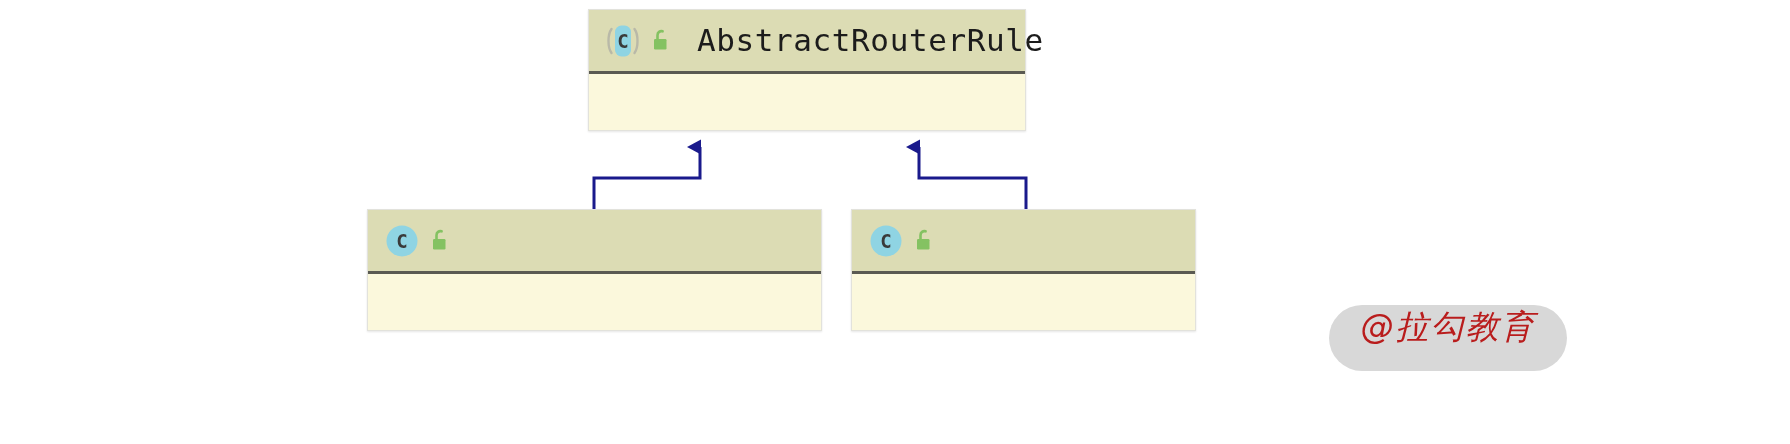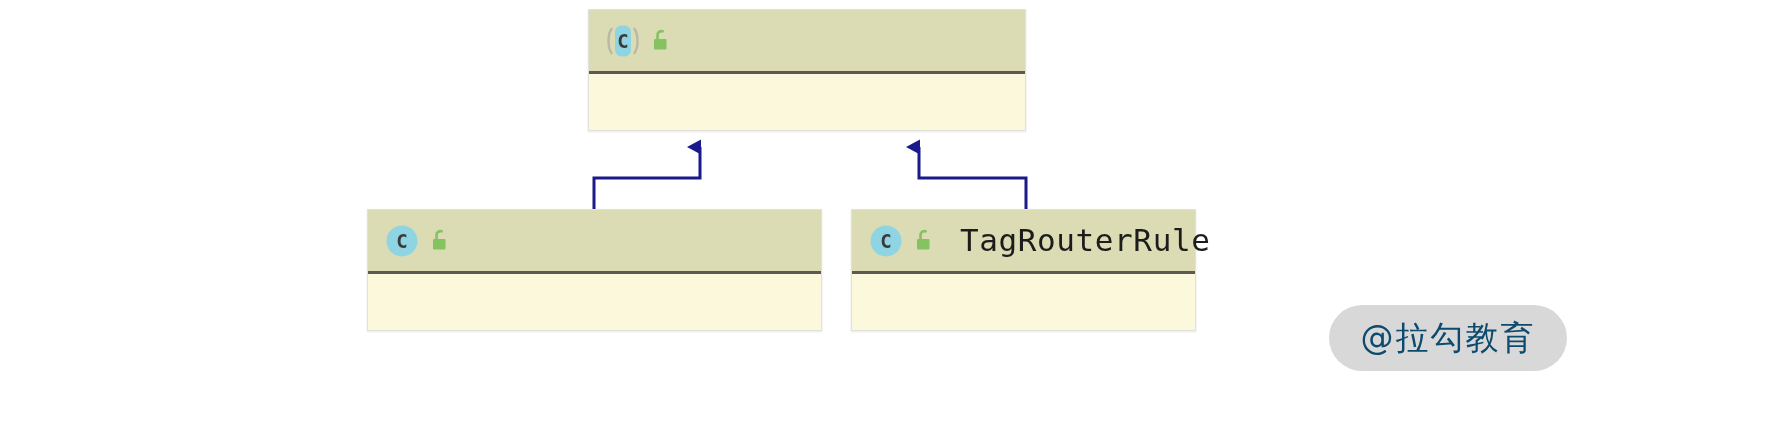--- a/index.html
+++ b/index.html
@@ -82,29 +82,30 @@
     letter-spacing: 0.6px;
     color: #1c1c1c;
     white-space: nowrap;
     line-height: 1;
   }
 
   
   #watermark {
     position: absolute;
     display: flex;
-    align-items: center;
+    align-items: flex-start;
     justify-content: center;
     background: #d8d8d8;
     border-radius: 34px;
-    color: #0c4a6e;
+    color: #b91c1c;
     font-family: "DejaVu Sans", sans-serif;
     font-size: 33px;
     letter-spacing: 2px;
     user-select: none;
+    font-style: italic;
   }
 </style>
 </head>
 <body>
 
 <div id="canvas">
 
   <svg id="connectors" viewBox="0 0 1790 444" width="1790" height="444">
     <defs>
       <marker id="gen-arrow" markerWidth="16" markerHeight="16" refX="7.5" refY="13" orient="auto" markerUnits="userSpaceOnUse">
@@ -132,20 +133,21 @@
           <rect x="12" y="4.5" width="16" height="31" rx="6.5" ry="6.5" fill="#8fd4e3"></rect>
           <text x="20" y="26.5" text-anchor="middle" font-family="DejaVu Sans Mono, monospace" font-size="19" font-weight="bold" fill="#3a3a3a">C</text>
         </svg>
       </span>
       <span class="icon-lock">
         <svg width="24" height="26" viewBox="0 0 24 26">
           <path d="M 8.5 11 L 8.5 7.2 C 8.5 4.3, 11 2.6, 13.6 3.3" fill="none" stroke="#84c262" stroke-width="2.6" stroke-linecap="round"></path>
           <rect x="5" y="11" width="12.5" height="10.5" rx="1.2" fill="#84c262"></rect>
         </svg>
       </span>
+      <span class="uml-name">AbstractRouterRule</span>
     </div>
     <div class="uml-body" style="height:55px;"></div>
   </div>
 
   <div class="uml-class" style="left:367px; top:209px; width:455px; height:122px;">
     <div class="uml-header">
       <span class="icon-class">
         <svg width="40" height="40" viewBox="0 0 40 40">
           <circle cx="20" cy="20" r="15.5" fill="#8fd4e3"></circle>
           <text x="20" y="26.5" text-anchor="middle" font-family="DejaVu Sans Mono, monospace" font-size="19" font-weight="bold" fill="#3a3a3a">C</text>
@@ -168,21 +170,20 @@
           <circle cx="20" cy="20" r="15.5" fill="#8fd4e3"></circle>
           <text x="20" y="26.5" text-anchor="middle" font-family="DejaVu Sans Mono, monospace" font-size="19" font-weight="bold" fill="#3a3a3a">C</text>
         </svg>
       </span>
       <span class="icon-lock">
         <svg width="24" height="26" viewBox="0 0 24 26">
           <path d="M 8.5 11 L 8.5 7.2 C 8.5 4.3, 11 2.6, 13.6 3.3" fill="none" stroke="#84c262" stroke-width="2.6" stroke-linecap="round"></path>
           <rect x="5" y="11" width="12.5" height="10.5" rx="1.2" fill="#84c262"></rect>
         </svg>
       </span>
-      <span class="uml-name">TagRouterRule</span>
     </div>
     <div class="uml-body" style="height:55px;"></div>
   </div>
 
   <div id="watermark" style="left:1329px; top:305px; width:238px; height:66px;">
     <span>@拉勾教育</span>
   </div>
 
 </div>
 

